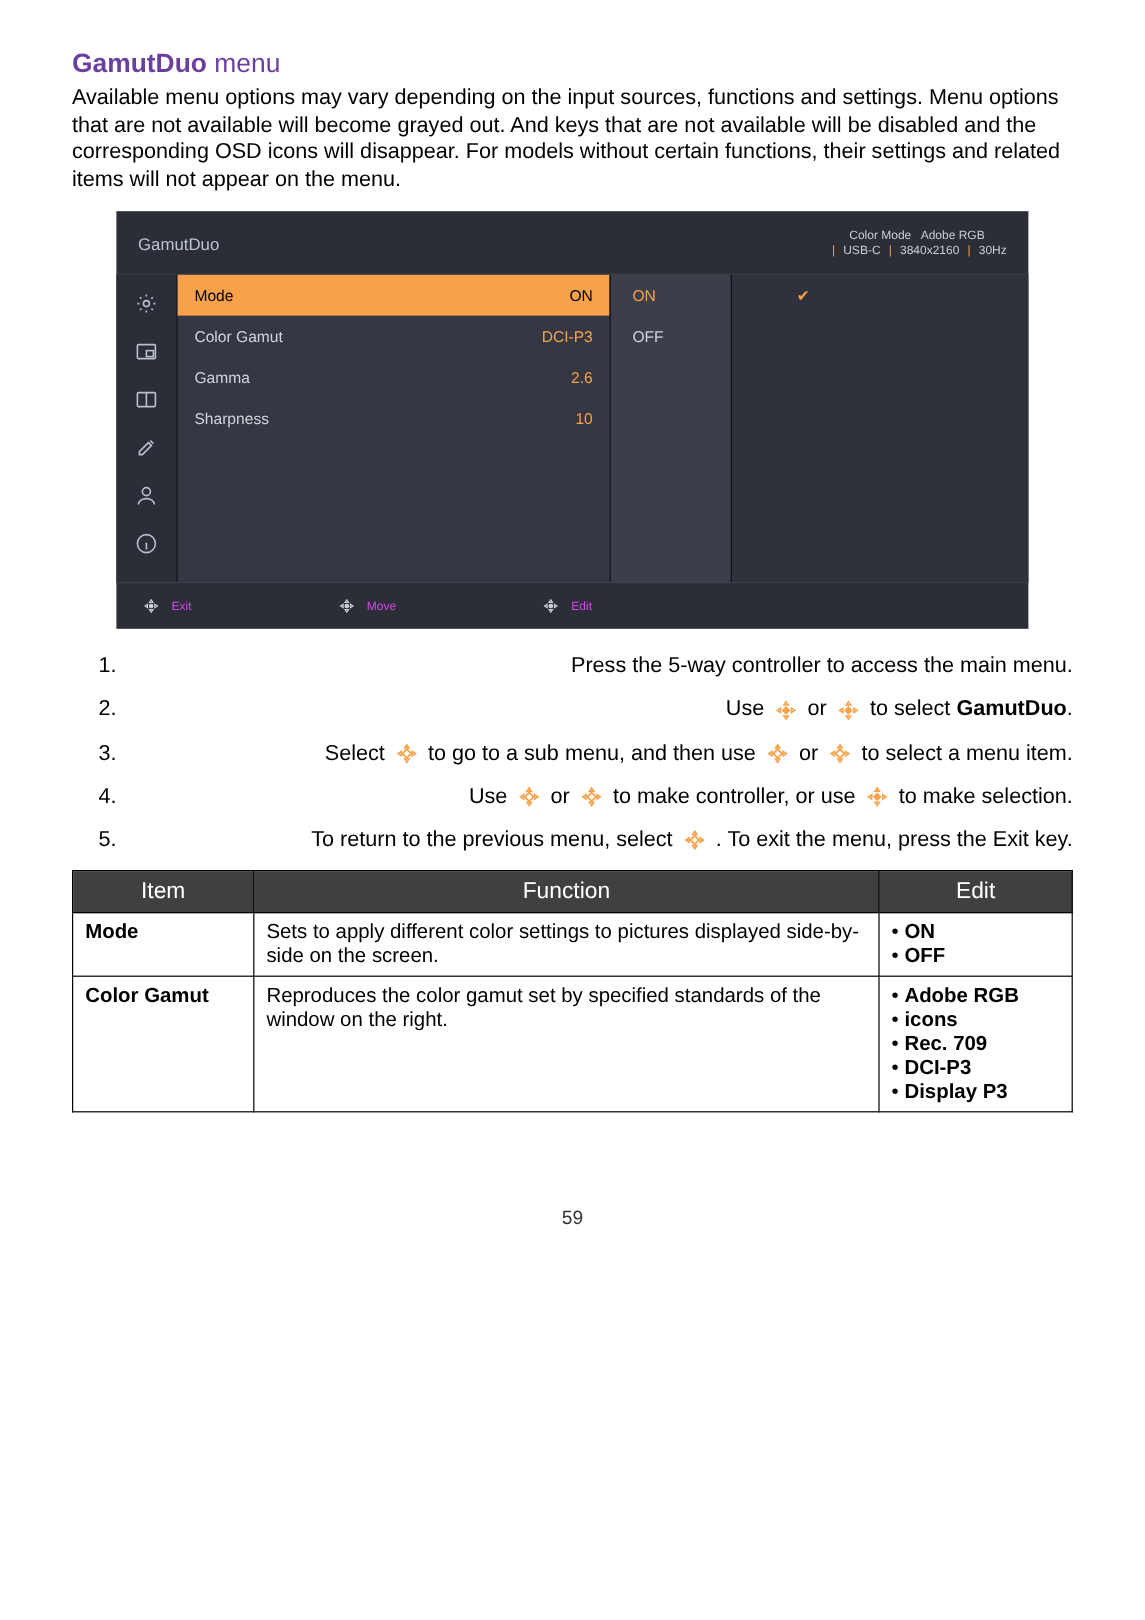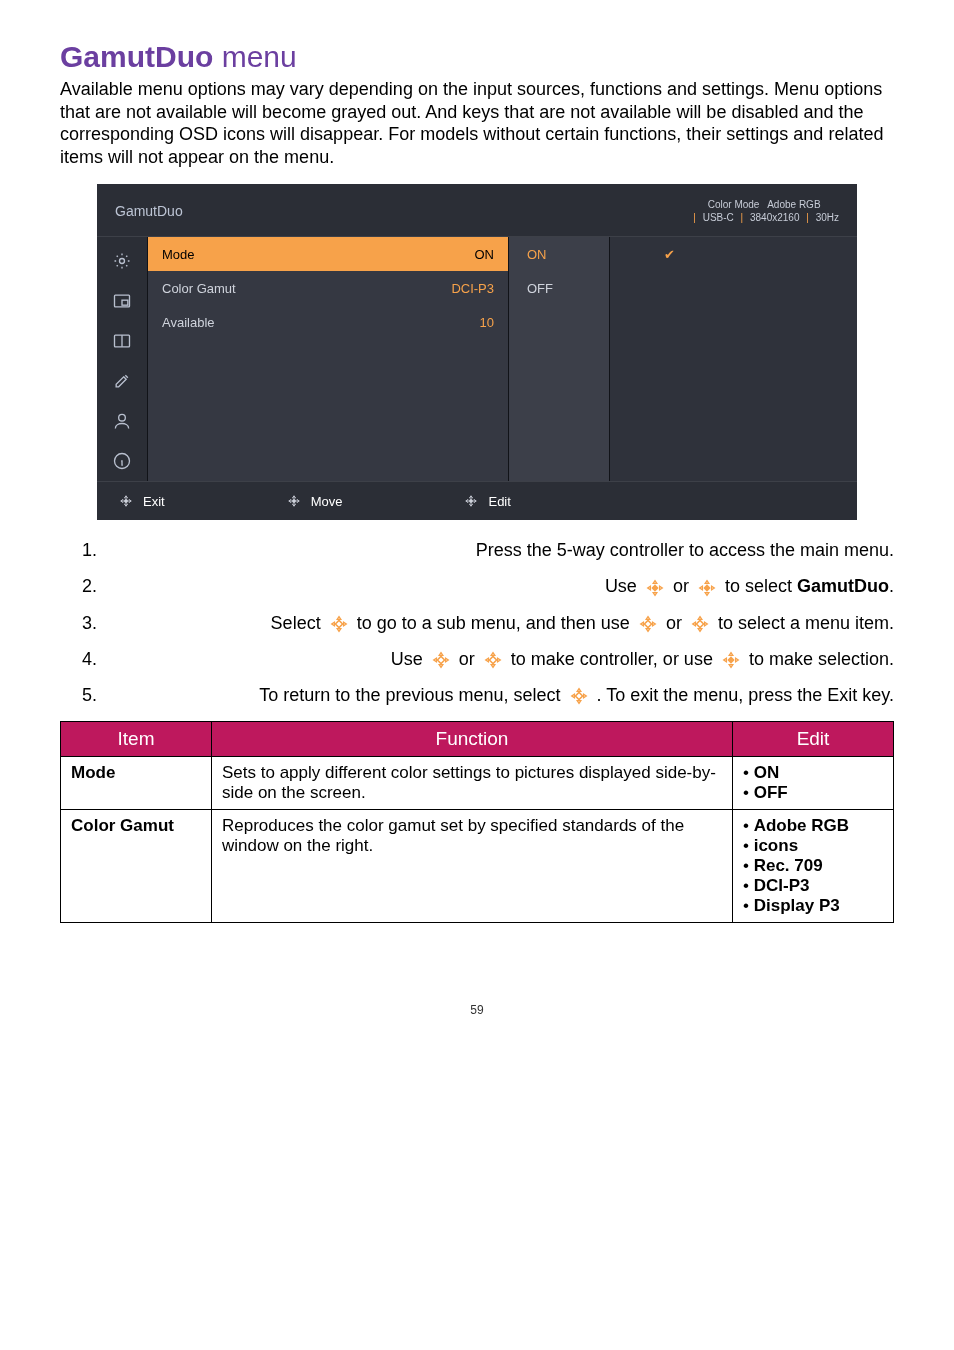--- a/index.html
+++ b/index.html
@@ -7,21 +7,21 @@
     padding: 40px 60px;
     font-family: Arial, Helvetica, sans-serif;
     font-size: 18px;
     color: #000;
     background: #fff;
     width: 954px;
     box-sizing: border-box;
   }
   h1 {
     margin: 0 0 4px 0;
-    font-size: 30px;
+    font-size: 22px;
     font-weight: normal;
     color: #6B3FA0;
   }
   h1 .bold {
     font-weight: 800;
   }
   .intro {
     margin: 0 0 16px 0;
     line-height: 1.25;
   }
@@ -99,22 +99,22 @@
     color: #f7a24a;
   }
   .osd-col2 .osd-row { padding-left: 18px; }
   .osd-col1 .osd-row:not(.sel) .val { color: #f7a24a; }
   .osd-pad { height: 120px; }
   .osd-footer {
     display: flex;
     align-items: center;
     padding: 10px 20px;
     border-top: 1px solid #3d4048;
-    color: #ffffff;
-    font-size: 13px;
+    color: #d946ef;
+    font-size: 10px;
     gap: 120px;
   }
   .osd-footer .fitem {
     display: flex;
     align-items: center;
     gap: 8px;
   }
   .ctrl-icon {
     width: 18px; height: 18px; display:inline-block; vertical-align:middle;
   }
@@ -136,38 +136,38 @@
     margin: 0 2px;
   }
   
   table.ref {
     border-collapse: collapse;
     width: 100%;
     margin-top: 6px;
     font-size: 17px;
   }
   table.ref th {
-    background: #be185d;
+    background: #404040;
     color: #fff;
     font-weight: normal;
     padding: 6px 10px;
     border: 1px solid #000;
     font-size: 19px;
   }
   table.ref td {
     border: 1px solid #000;
     padding: 6px 10px;
     vertical-align: top;
   }
   table.ref td:first-child { width: 130px; font-weight: bold;}
   table.ref td:last-child { width: 140px; }
   .rng b { font-weight: bold; }
   .pagenum {
     text-align: center;
-    font-size: 12px;
+    font-size: 16px;
     color: #333;
     margin-top: 80px;
   }
 </style>
 </head>
 <body>
 
 <h1><span class="bold">GamutDuo</span><span> menu</span></h1>
 
 <p class="intro">Available menu options may vary depending on the input sources, functions and settings. Menu options that are not available will become grayed out. And keys that are not available will be disabled and the corresponding OSD icons will disappear. For models without certain functions, their settings and related items will not appear on the menu.</p>
@@ -232,21 +232,25 @@
     <div class="osd-col osd-col1">
       <div class="osd-row sel">
           <span>Mode</span>
           <span class="val">ON</span>
         </div>
       <div class="osd-row">
           <span>Color Gamut</span>
           <span class="val">DCI-P3</span>
         </div>
       <div class="osd-row">
-          <span>Available</span>
+          <span>Gamma</span>
+          <span class="val">2.6</span>
+        </div>
+      <div class="osd-row">
+          <span>Sharpness</span>
           <span class="val">10</span>
         </div>
       <div class="osd-pad"></div>
     </div>
     <div class="osd-col osd-col2">
       <div class="osd-row" style="color:#f7a24a;">
           <span>ON</span>
         </div>
       <div class="osd-row">
           <span>OFF</span>

